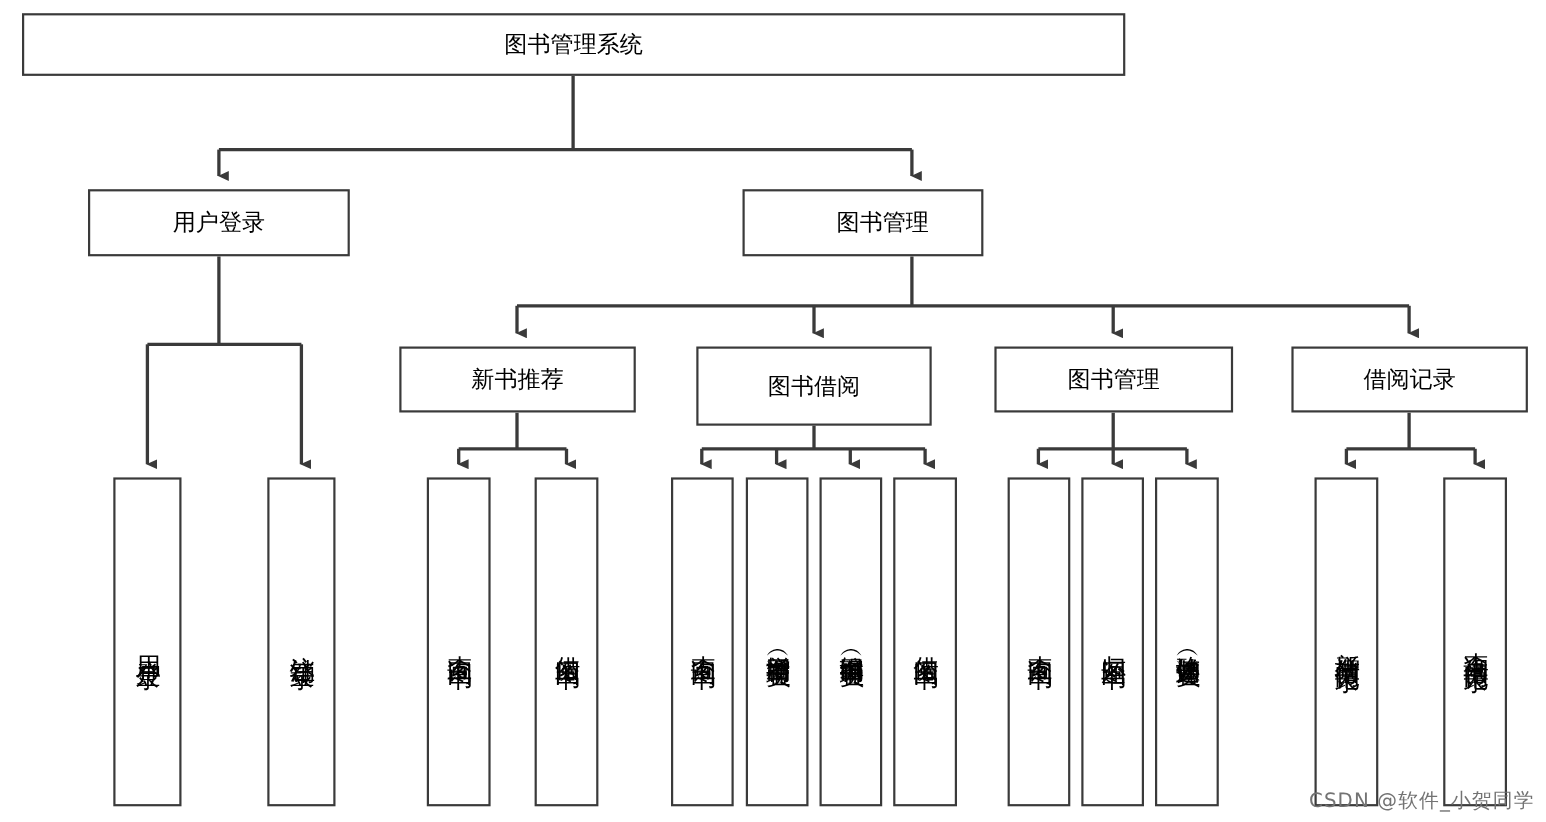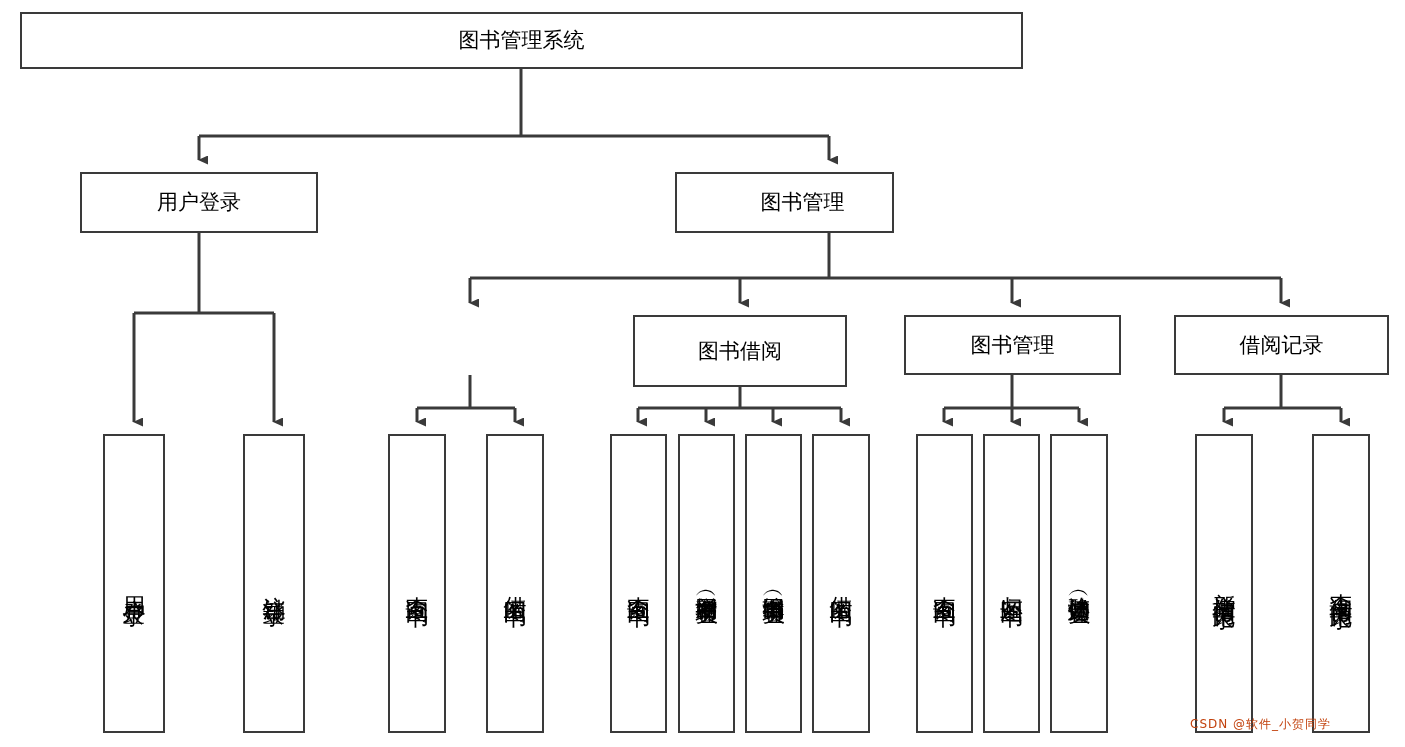--- a/index.html
+++ b/index.html
@@ -59,22 +59,22 @@
     display: block;
   }
   .node.vertical.tight .label {
     font-size: 22px;
     letter-spacing: 1px;
   }
   .watermark {
     position: absolute;
     left: 1190px;
     top: 716px;
-    font-size: 12px;
-    color: #c2410c;
+    font-size: 18px;
+    color: #737373;
     letter-spacing: 1px;
     white-space: nowrap;
     font-family: "DejaVu Sans", "Liberation Sans", sans-serif;
   }
 </style>
 </head>
 <body>
 
 <div id="diagram-root">
 
@@ -132,20 +132,23 @@
     <span class="label">图书管理系统</span>
   </div>
 
   <div class="node horizontal" style="left:80px; top:172px; width:238px; height:61px;">
     <span class="label">用户登录</span>
   </div>
   <div class="node horizontal" style="left:675px; top:172px; width:219px; height:61px;padding-left:36px;">
     <span class="label">图书管理</span>
   </div>
 
+  <div class="node horizontal" style="left:363px; top:315px; width:215px; height:60px;">
+    <span class="label">新书推荐</span>
+  </div>
   <div class="node horizontal" style="left:633px; top:315px; width:214px; height:72px;">
     <span class="label">图书借阅</span>
   </div>
   <div class="node horizontal" style="left:904px; top:315px; width:217px; height:60px;">
     <span class="label">图书管理</span>
   </div>
   <div class="node horizontal" style="left:1174px; top:315px; width:215px; height:60px;">
     <span class="label">借阅记录</span>
   </div>
 

